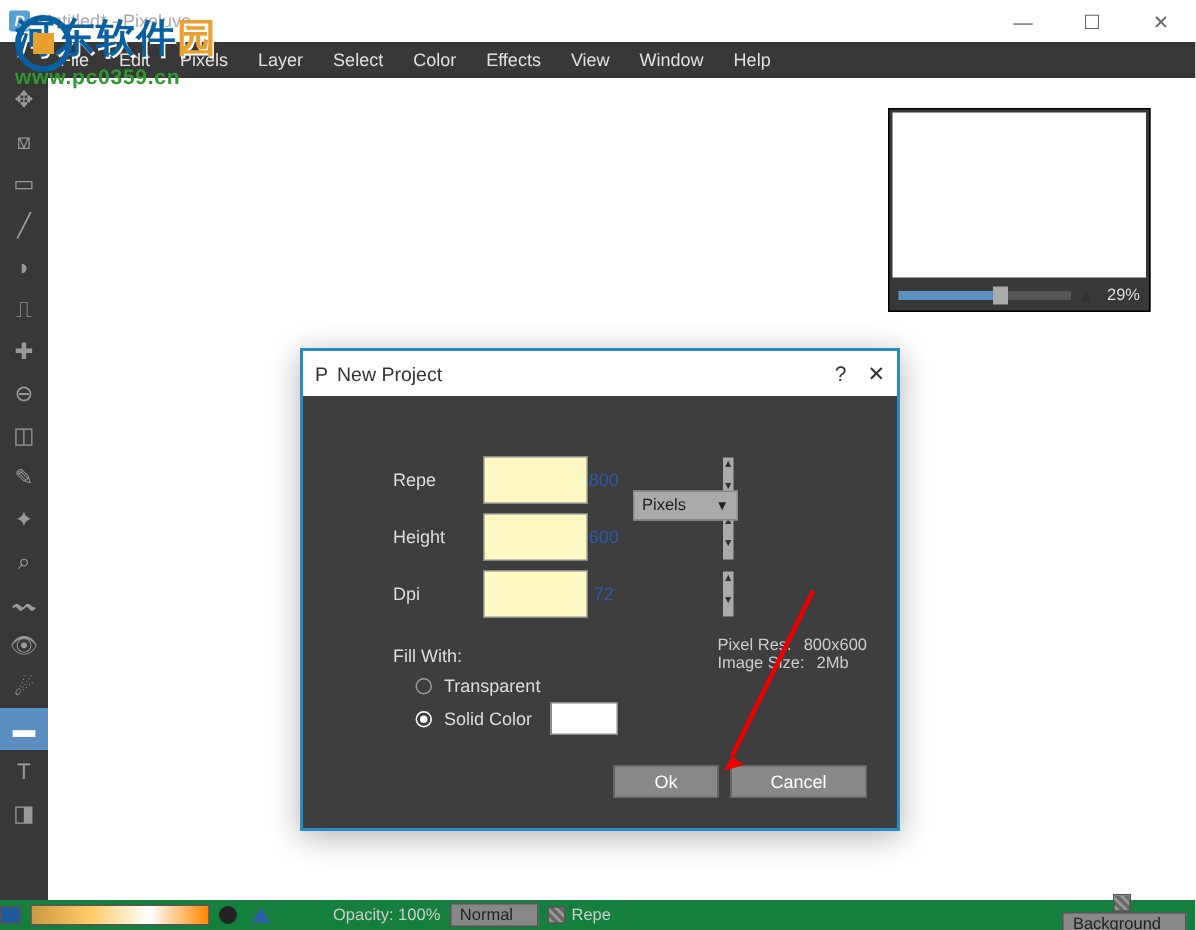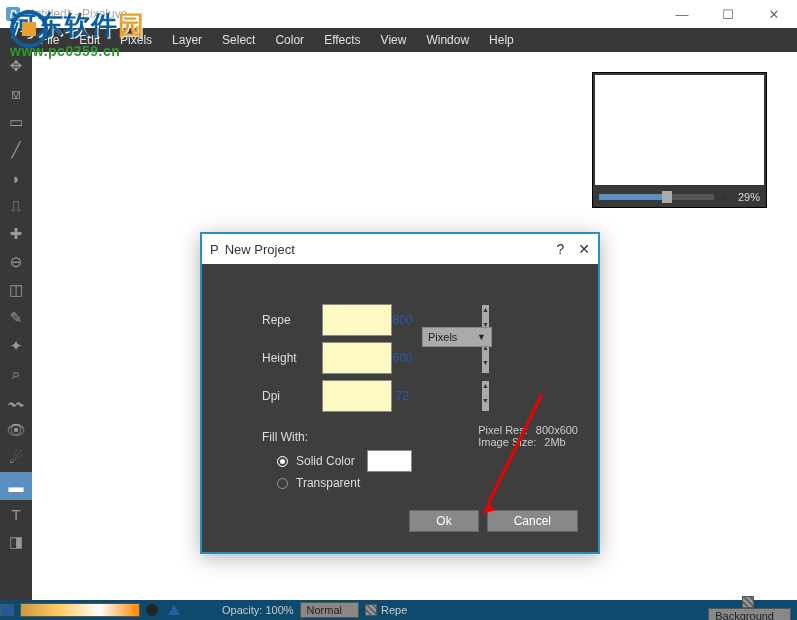--- a/index.html
+++ b/index.html
@@ -47,21 +47,21 @@
     .radio-row { display: flex; align-items: center; margin: 4px 0 4px 15px; }
     .radio { width: 11px; height: 11px; border-radius: 50%; border: 1px solid #999; margin-right: 8px; display: inline-block; }
     .radio.on { border-color: #fff; box-shadow: inset 0 0 0 2px #3e3e3e, inset 0 0 0 10px #fff; }
     .swatch { width: 45px; height: 22px; background: #fff; border: 1px solid #888; margin-left: 12px; cursor: pointer; }
     .info-block { position: absolute; right: 20px; top: 160px; font-size: 11px; color: #ccc; }
     .info-block div { display: flex; gap: 8px; }
     .dlg-btns { display: flex; justify-content: flex-end; gap: 8px; margin-top: 20px; }
     .dlg-btn { background: #888; color: #fff; border: 1px solid #666; padding: 3px 26px; font-size: 12px; cursor: pointer; }
     .arrow-svg { position: absolute; left: 280px; top: 128px; pointer-events: none; }
     
-    .statusbar { position: absolute; bottom: 0; left: 0; right: 0; height: 20px; background: #0c4a6e; display: flex; align-items: center; justify-content: space-between; }
+    .statusbar { position: absolute; bottom: 0; left: 0; right: 0; height: 20px; background: #15803d; display: flex; align-items: center; justify-content: space-between; }
     .grad-strip { width: 120px; height: 14px; margin-left: 4px; background: linear-gradient(90deg, #c94, #fc6, #fff, #f80); border: 1px solid #555; }
     .sb-spacer { width: 70px; display:flex; align-items:center; gap:10px; margin-left:6px; }
     .sb-dot { width:12px; height:12px; border-radius:50%; background:#222; }
     .sb-tri { width:0; height:0; border-left:6px solid transparent; border-right:6px solid transparent; border-bottom:10px solid #2a5caa; }
     .sb-item { color: #ccc; font-size: 11px; margin: 0 6px; display: flex; align-items: center; }
     .sb-combo { background: #888; color: #222; padding: 1px 16px 1px 6px; font-size: 11px; border: 1px solid #555; cursor: pointer; }
     .sb-chk { width: 12px; height: 12px; background: linear-gradient(45deg,#666 25%,#999 25%,#999 50%,#666 50%,#666 75%,#999 75%); background-size: 6px 6px; border:1px solid #555; margin-right:4px; }
     .blue-sq { width:14px; height:12px; background:#1e5a9c; border:1px solid #555; margin-right:2px; }
     
     .watermark { position: absolute; left: 10px; top: 8px; z-index: 100; pointer-events: none; }
@@ -170,27 +170,27 @@
           <input value="72" style="">
           <div class="spin-btns">
               <span>▲</span>
               <span>▼</span>
             </div>
         </div>
       </div>
       <div class="fill-sec">
         <div class="fill-title">Fill With:</div>
         <div class="radio-row">
+          <span class="radio"></span>
+          <span>Transparent</span>
+        </div>
+        <div class="radio-row">
           <span class="radio on"></span>
           <span>Solid Color</span>
           <span class="swatch"></span>
-        </div>
-        <div class="radio-row">
-          <span class="radio"></span>
-          <span>Transparent</span>
         </div>
       </div>
       <div class="info-block">
         <div>
             <span>Pixel Res:</span>
             <span>800x600</span>
           </div>
         <div>
             <span>Image Size:</span>
             <span>2Mb</span>

